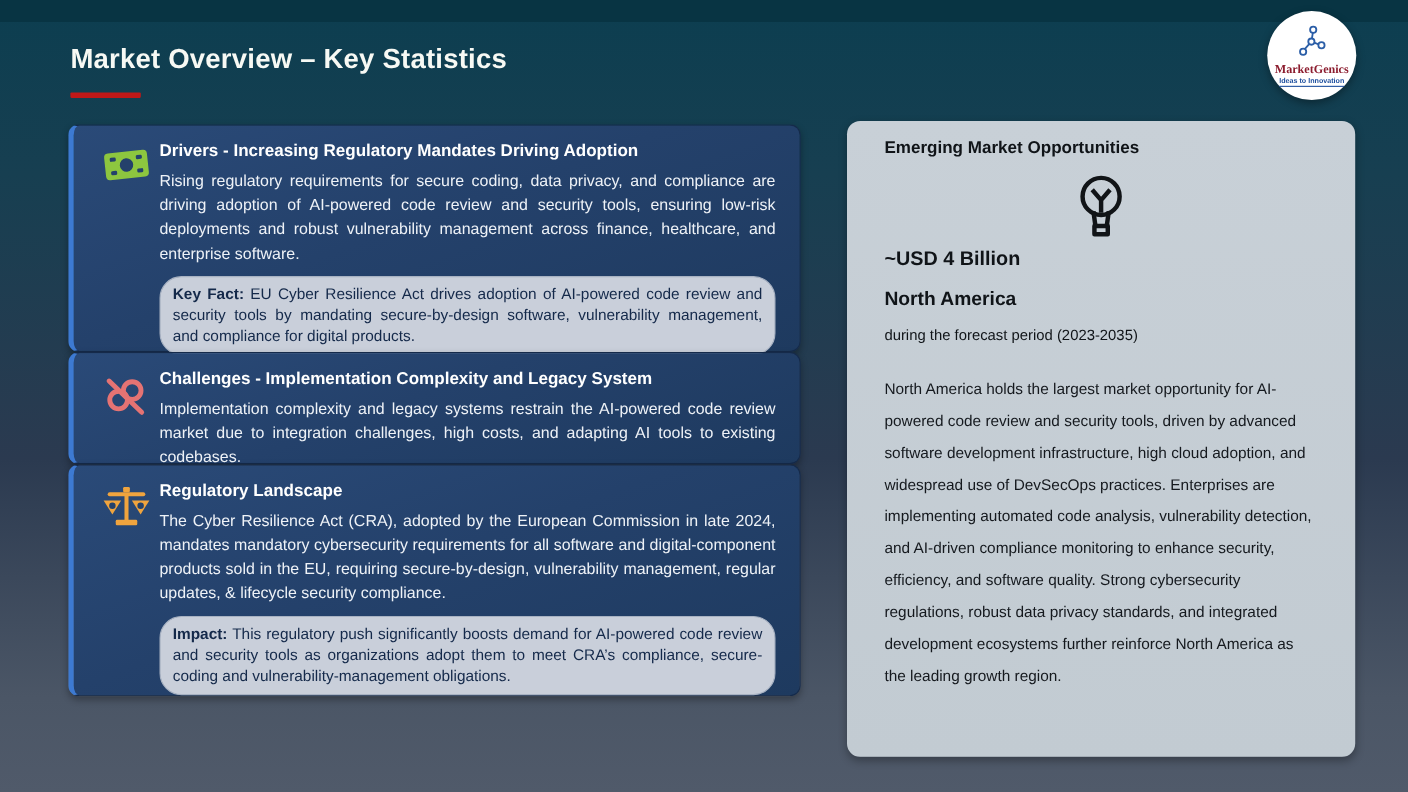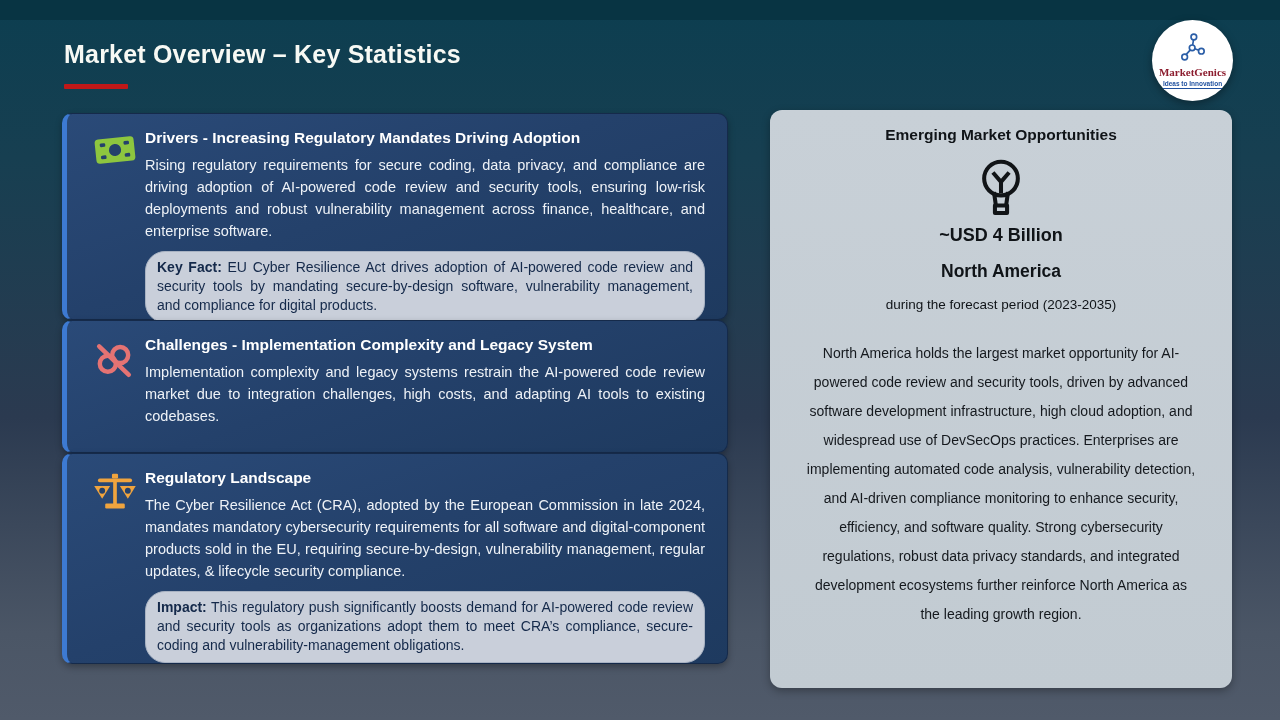--- a/index.html
+++ b/index.html
@@ -17,21 +17,21 @@
   .page-title {
     position: absolute; left: 64px; top: 40px;
     font-size: 25px; font-weight: 700; color: #f7f9f4;
     letter-spacing: 0.2px;
   }
   .title-underline {
     position: absolute; left: 64px; top: 84px;
     width: 64px; height: 5px; background: #c01818; border-radius: 1px;
   }
   .logo-circle {
-    position: absolute; left: 1152px; top: 20px;
+    position: absolute; left: 1152px; top: 10px;
     width: 81px; height: 81px; border-radius: 50%;
     background: #ffffff;
     box-shadow: 0 3px 8px rgba(0,0,0,0.35);
     display: flex; flex-direction: column; align-items: center; justify-content: center;
     text-align: center;
   }
   .logo-name {
     font-family: "Liberation Serif", serif;
     font-weight: 700; font-size: 11px; color: #8c1d2f; line-height: 1.1;
   }
@@ -47,21 +47,21 @@
     background: linear-gradient(160deg, #2a4a78 0%, #24416b 45%, #1e3a5f 100%);
     border: 1px solid #152a4a;
     border-left: 5px solid #3d7ad2;
     border-radius: 10px;
     display: grid;
     grid-template-columns: 52px 1fr;
     padding: 15px 22px 14px 26px;
     box-shadow: 0 3px 7px rgba(0,0,0,0.3);
   }
   .card-1 { height: 207px; }
-  .card-2 { height: 133px; }
+  .card-2 { height: 102px; }
   .card-3 { height: 211px; }
   .card-icon-cell { padding-top: 3px; }
   .card-title {
     font-size: 15.5px; font-weight: 700; color: #ffffff; margin-bottom: 7px;
   }
   .card-body {
     font-size: 14.5px; line-height: 22px; color: #eef2f7;
     text-align: justify;
   }
   .callout {
@@ -75,21 +75,20 @@
     text-align: justify;
   }
   .callout .label { font-weight: 700; }
   .opportunity-panel {
     position: absolute; left: 770px; top: 110px;
     width: 462px; height: 578px;
     background: linear-gradient(180deg, #c8d0d7 0%, #c2cbd2 100%);
     border-radius: 12px;
     box-shadow: 0 3px 8px rgba(0,0,0,0.3);
     padding: 12px 34px;
-    text-align: center;
     color: #101418;
   }
   .opp-title { font-size: 15.5px; font-weight: 700; margin-top: 4px; }
   .opp-bulb { display: block; margin: 13px auto 4px auto; }
   .opp-value { font-size: 18px; font-weight: 700; margin-top: 6px; }
   .opp-leadin { font-size: 13.5px; margin-top: 15px; }
   .opp-region { font-size: 17.5px; font-weight: 700; margin-top: 15px; }
   .opp-period { font-size: 13.5px; margin-top: 15px; }
   .opp-desc { margin-top: 27px; font-size: 14px; line-height: 29px; color: #15191e; }
 </style>

